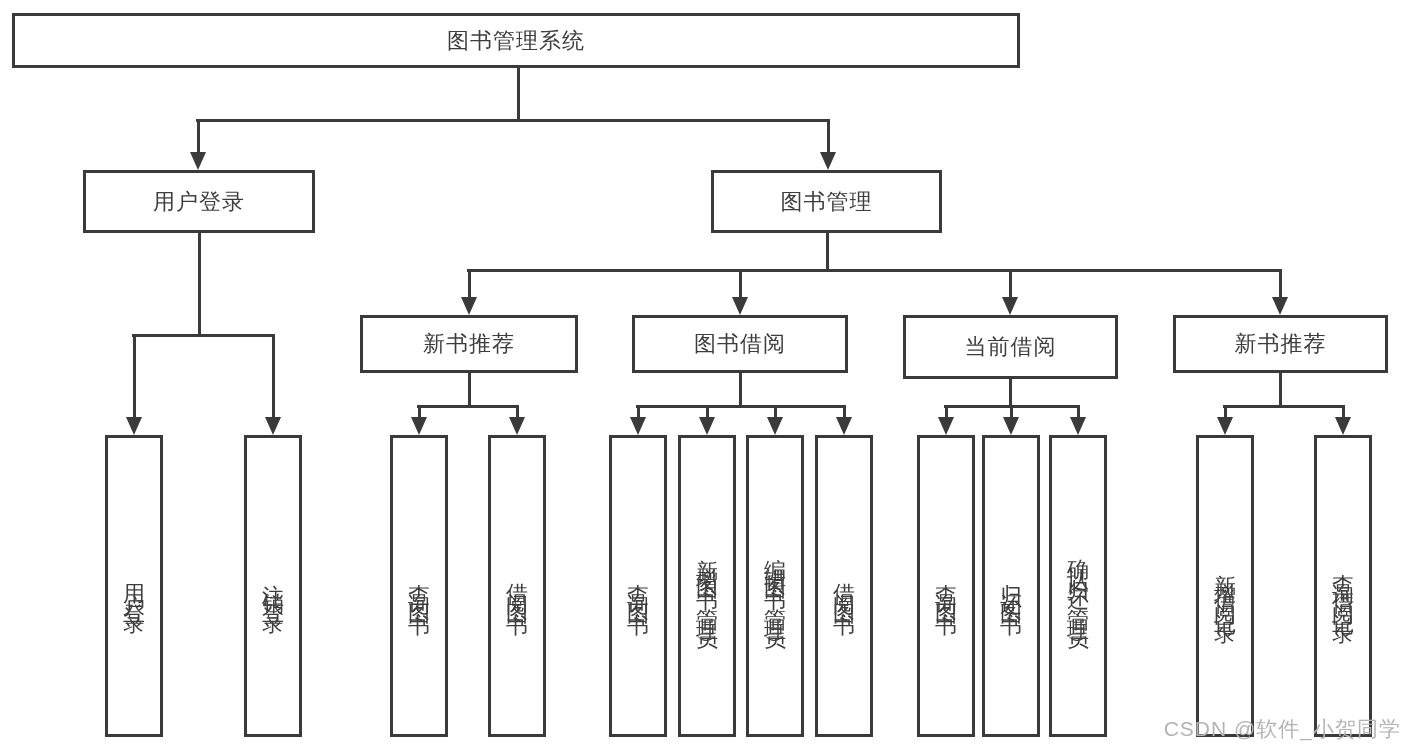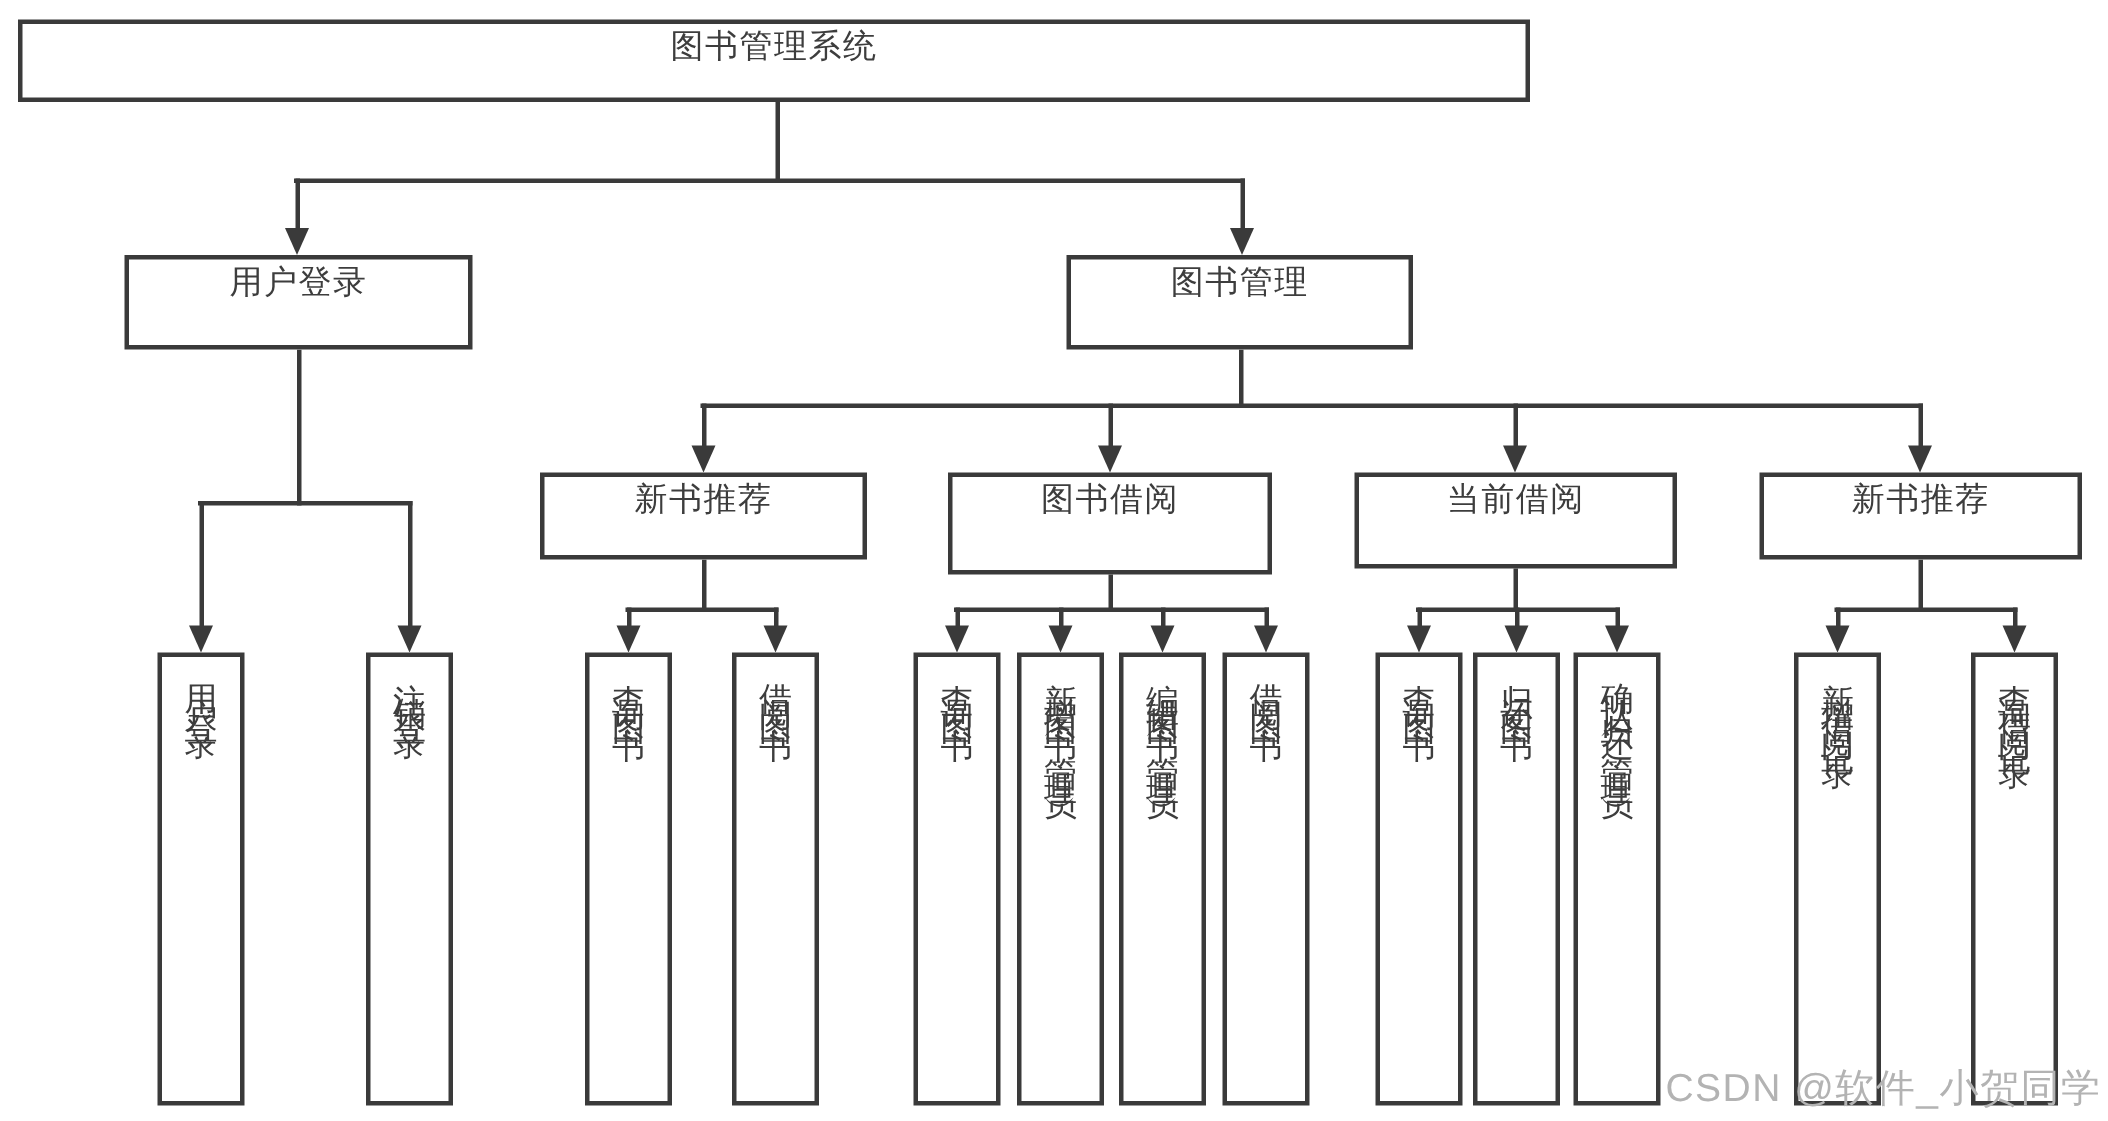--- a/index.html
+++ b/index.html
@@ -14,21 +14,21 @@
     width:1405px;height:747px;
     background:var(--bg);
     font-family:"Liberation Sans","DejaVu Sans",sans-serif;
     overflow:hidden;
   }
   .box{
     position:absolute;
     box-sizing:border-box;
     border:3px solid var(--line);
     background:#fff;
-    display:flex;justify-content:center;
+    display:flex;align-items:center;justify-content:center;
     color:var(--text);
     font-size:22px;
     letter-spacing:1px;
     z-index:2;
   }
   .leaf span{
     writing-mode:vertical-rl;
     letter-spacing:10px;
     font-size:22px;
     color:var(--text);
@@ -41,21 +41,21 @@
     position:absolute;z-index:1;
     width:0;height:0;
     border-left:8px solid transparent;
     border-right:8px solid transparent;
     border-top:18px solid var(--line);
   }
   .watermark{
     position:absolute;
     right:4px;bottom:4px;
     color:var(--wm);
-    font-size:26px;
+    font-size:21px;
     letter-spacing:1px;
     z-index:5;
     white-space:nowrap;
   }
 </style>
 </head>
 <body>
 
 <div class="canvas">
 
@@ -121,21 +121,21 @@
   <div class="box" style="left:83px;top:170px;width:232px;height:63px;">
     <span>用户登录</span>
   </div>
   <div class="box" style="left:360px;top:315px;width:218px;height:58px;">
     <span>新书推荐</span>
   </div>
 
   <div class="box" style="left:711px;top:170px;width:231px;height:63px;">
     <span>图书管理</span>
   </div>
-  <div class="box" style="left:632px;top:315px;width:216px;height:68px;">
+  <div class="box" style="left:632px;top:315px;width:216px;height:58px;">
     <span>图书借阅</span>
   </div>
   <div class="box" style="left:903px;top:315px;width:215px;height:64px;">
     <span>当前借阅</span>
   </div>
   <div class="box" style="left:1173px;top:315px;width:215px;height:58px;">
     <span>新书推荐</span>
   </div>
 
   <div class="box leaf" style="left:105px;top:435px;width:58px;height:302px;">

